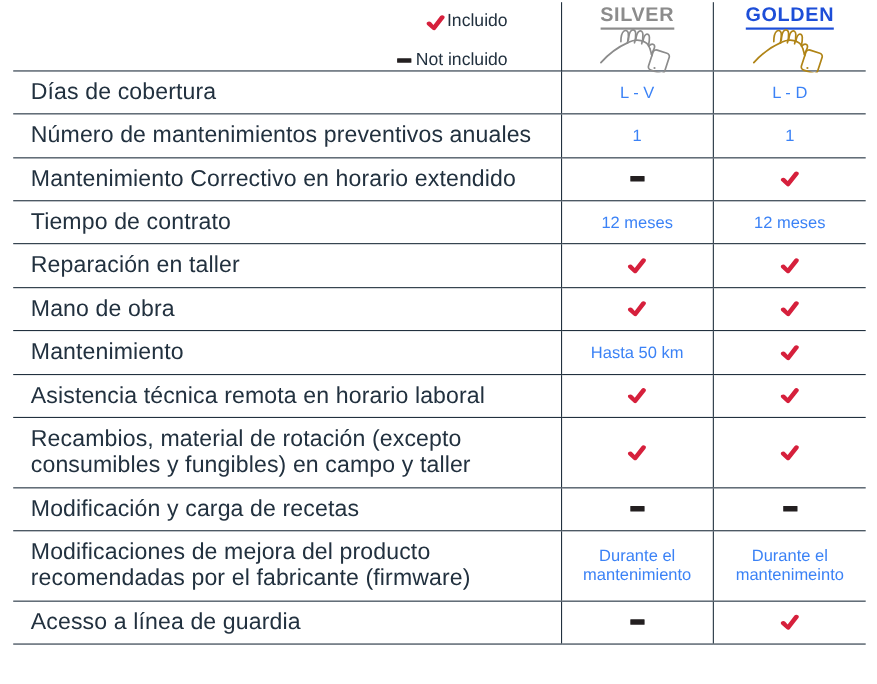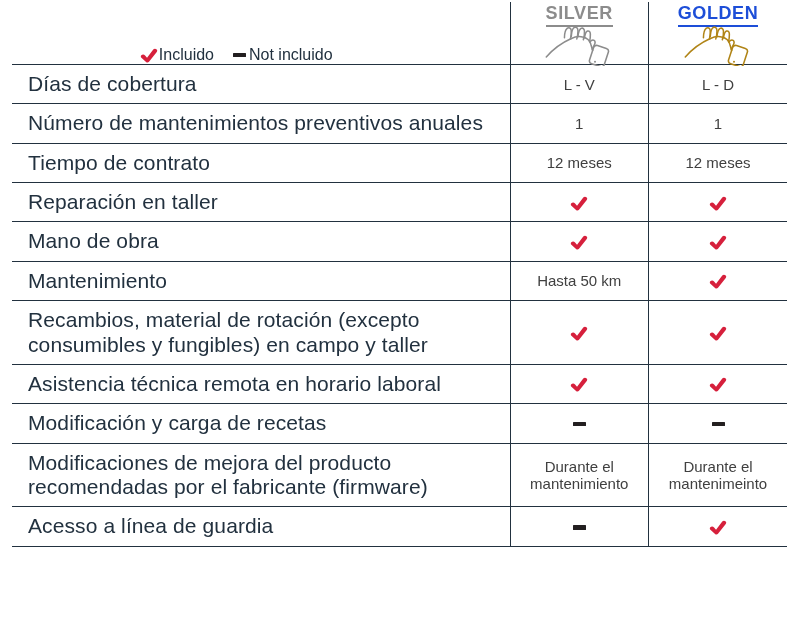--- a/index.html
+++ b/index.html
@@ -49,31 +49,31 @@
     line-height: 1.16;
     padding: 7px 0 7px 16px;
     color: #22313f;
     letter-spacing: .1px;
   }
   .lbl .l2 { display: block; }
 
   .val {
     font-size: 15px;
     line-height: 1.15;
-    color: #404040;
+    color: #3b82f6;
     padding: 7px 4px;
   }
   .val .l2 { display: block; }
 
   
   .legend {
     display: flex;
-    flex-direction: row;
+    flex-direction: column;
     align-items: flex-end;
-    justify-content: center;
+    justify-content: flex-end;
     gap: 17px;
     height: 62px;
     padding-right: 48px;
   }
   .legend-row {
     display: flex;
     align-items: center;
     gap: 2px;
     font-size: 16px;
     color: #22313f;
@@ -210,20 +210,33 @@
           </td>
           <td class="plan">
             <div class="val"><span class="valtext">1</span></div>
           </td>
           <td class="plan">
             <div class="val"><span class="valtext">1</span></div>
           </td>
         </tr>
         <tr>
           <td class="label">
+            <div class="lbl"><span>Mantenimiento Correctivo en horario extendido</span></div>
+          </td>
+          <td class="plan">
+            <div class="mark-cell"><span class="dash"></span></div>
+          </td>
+          <td class="plan">
+            <div class="mark-cell"><span class="tick"><svg viewBox="0 0 22 18" width="18" height="15" xmlns="http://www.w3.org/2000/svg">
+                  <path d="M1.6 8.6 C3.2 7.4 5.0 7.7 6.2 9.0 L8.6 11.6 L16.2 1.8 C17.4 0.4 19.2 0.6 20.4 1.7 C21.3 2.6 21.2 3.6 20.5 4.6 L11.0 16.6 C10.0 17.8 8.4 17.9 7.4 16.8 L1.7 11.6 C0.8 10.8 0.8 9.4 1.6 8.6 Z" fill="#d6203c"></path>
+                </svg></span></div>
+          </td>
+        </tr>
+        <tr>
+          <td class="label">
             <div class="lbl"><span>Tiempo de contrato</span></div>
           </td>
           <td class="plan">
             <div class="val"><span class="valtext">12 meses</span></div>
           </td>
           <td class="plan">
             <div class="val"><span class="valtext">12 meses</span></div>
           </td>
         </tr>
         <tr>
@@ -264,36 +277,36 @@
             <div class="val"><span class="valtext">Hasta 50 km</span></div>
           </td>
           <td class="plan">
             <div class="mark-cell"><span class="tick"><svg viewBox="0 0 22 18" width="18" height="15" xmlns="http://www.w3.org/2000/svg">
                   <path d="M1.6 8.6 C3.2 7.4 5.0 7.7 6.2 9.0 L8.6 11.6 L16.2 1.8 C17.4 0.4 19.2 0.6 20.4 1.7 C21.3 2.6 21.2 3.6 20.5 4.6 L11.0 16.6 C10.0 17.8 8.4 17.9 7.4 16.8 L1.7 11.6 C0.8 10.8 0.8 9.4 1.6 8.6 Z" fill="#d6203c"></path>
                 </svg></span></div>
           </td>
         </tr>
         <tr>
           <td class="label">
+            <div class="lbl"><span>Asistencia técnica remota en horario laboral</span></div>
+          </td>
+          <td class="plan">
+            <div class="mark-cell"><span class="tick"><svg viewBox="0 0 22 18" width="18" height="15" xmlns="http://www.w3.org/2000/svg">
+                  <path d="M1.6 8.6 C3.2 7.4 5.0 7.7 6.2 9.0 L8.6 11.6 L16.2 1.8 C17.4 0.4 19.2 0.6 20.4 1.7 C21.3 2.6 21.2 3.6 20.5 4.6 L11.0 16.6 C10.0 17.8 8.4 17.9 7.4 16.8 L1.7 11.6 C0.8 10.8 0.8 9.4 1.6 8.6 Z" fill="#d6203c"></path>
+                </svg></span></div>
+          </td>
+          <td class="plan">
+            <div class="mark-cell"><span class="tick"><svg viewBox="0 0 22 18" width="18" height="15" xmlns="http://www.w3.org/2000/svg">
+                  <path d="M1.6 8.6 C3.2 7.4 5.0 7.7 6.2 9.0 L8.6 11.6 L16.2 1.8 C17.4 0.4 19.2 0.6 20.4 1.7 C21.3 2.6 21.2 3.6 20.5 4.6 L11.0 16.6 C10.0 17.8 8.4 17.9 7.4 16.8 L1.7 11.6 C0.8 10.8 0.8 9.4 1.6 8.6 Z" fill="#d6203c"></path>
+                </svg></span></div>
+          </td>
+        </tr>
+        <tr>
+          <td class="label">
             <div class="lbl"><span>Recambios, material de rotación (excepto</span><span class="l2">consumibles y fungibles) en campo y taller</span></div>
-          </td>
-          <td class="plan">
-            <div class="mark-cell"><span class="tick"><svg viewBox="0 0 22 18" width="18" height="15" xmlns="http://www.w3.org/2000/svg">
-                  <path d="M1.6 8.6 C3.2 7.4 5.0 7.7 6.2 9.0 L8.6 11.6 L16.2 1.8 C17.4 0.4 19.2 0.6 20.4 1.7 C21.3 2.6 21.2 3.6 20.5 4.6 L11.0 16.6 C10.0 17.8 8.4 17.9 7.4 16.8 L1.7 11.6 C0.8 10.8 0.8 9.4 1.6 8.6 Z" fill="#d6203c"></path>
-                </svg></span></div>
-          </td>
-          <td class="plan">
-            <div class="mark-cell"><span class="tick"><svg viewBox="0 0 22 18" width="18" height="15" xmlns="http://www.w3.org/2000/svg">
-                  <path d="M1.6 8.6 C3.2 7.4 5.0 7.7 6.2 9.0 L8.6 11.6 L16.2 1.8 C17.4 0.4 19.2 0.6 20.4 1.7 C21.3 2.6 21.2 3.6 20.5 4.6 L11.0 16.6 C10.0 17.8 8.4 17.9 7.4 16.8 L1.7 11.6 C0.8 10.8 0.8 9.4 1.6 8.6 Z" fill="#d6203c"></path>
-                </svg></span></div>
-          </td>
-        </tr>
-        <tr>
-          <td class="label">
-            <div class="lbl"><span>Asistencia técnica remota en horario laboral</span></div>
           </td>
           <td class="plan">
             <div class="mark-cell"><span class="tick"><svg viewBox="0 0 22 18" width="18" height="15" xmlns="http://www.w3.org/2000/svg">
                   <path d="M1.6 8.6 C3.2 7.4 5.0 7.7 6.2 9.0 L8.6 11.6 L16.2 1.8 C17.4 0.4 19.2 0.6 20.4 1.7 C21.3 2.6 21.2 3.6 20.5 4.6 L11.0 16.6 C10.0 17.8 8.4 17.9 7.4 16.8 L1.7 11.6 C0.8 10.8 0.8 9.4 1.6 8.6 Z" fill="#d6203c"></path>
                 </svg></span></div>
           </td>
           <td class="plan">
             <div class="mark-cell"><span class="tick"><svg viewBox="0 0 22 18" width="18" height="15" xmlns="http://www.w3.org/2000/svg">
                   <path d="M1.6 8.6 C3.2 7.4 5.0 7.7 6.2 9.0 L8.6 11.6 L16.2 1.8 C17.4 0.4 19.2 0.6 20.4 1.7 C21.3 2.6 21.2 3.6 20.5 4.6 L11.0 16.6 C10.0 17.8 8.4 17.9 7.4 16.8 L1.7 11.6 C0.8 10.8 0.8 9.4 1.6 8.6 Z" fill="#d6203c"></path>
                 </svg></span></div>

